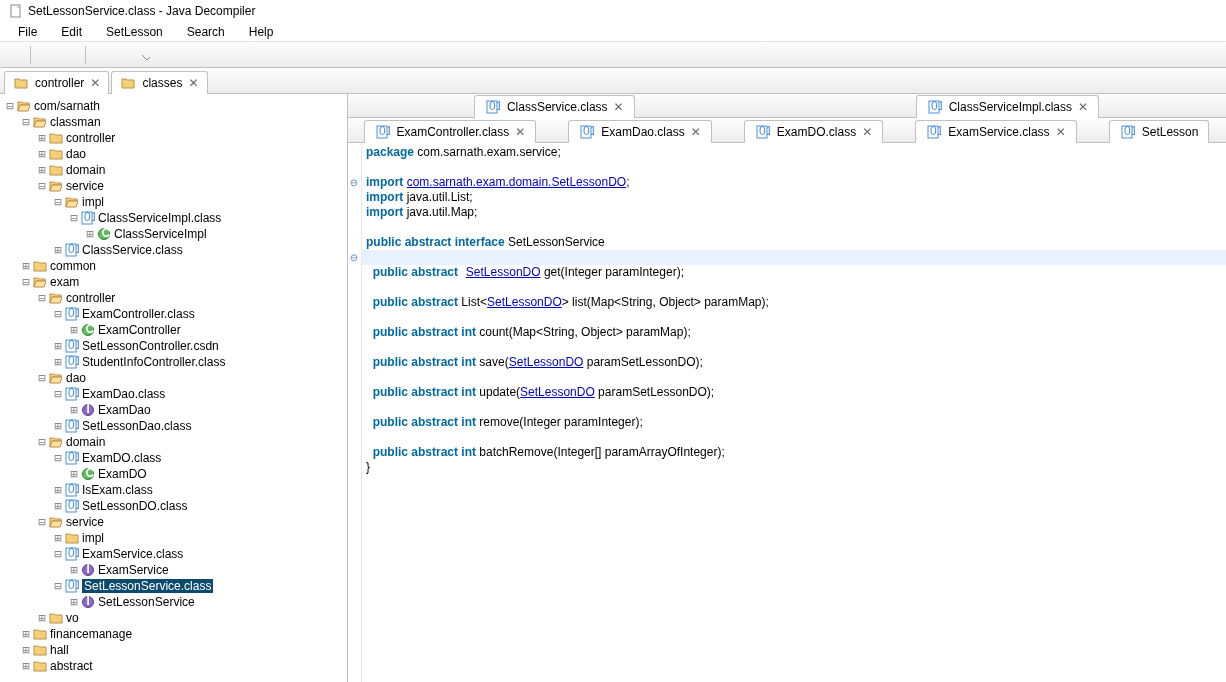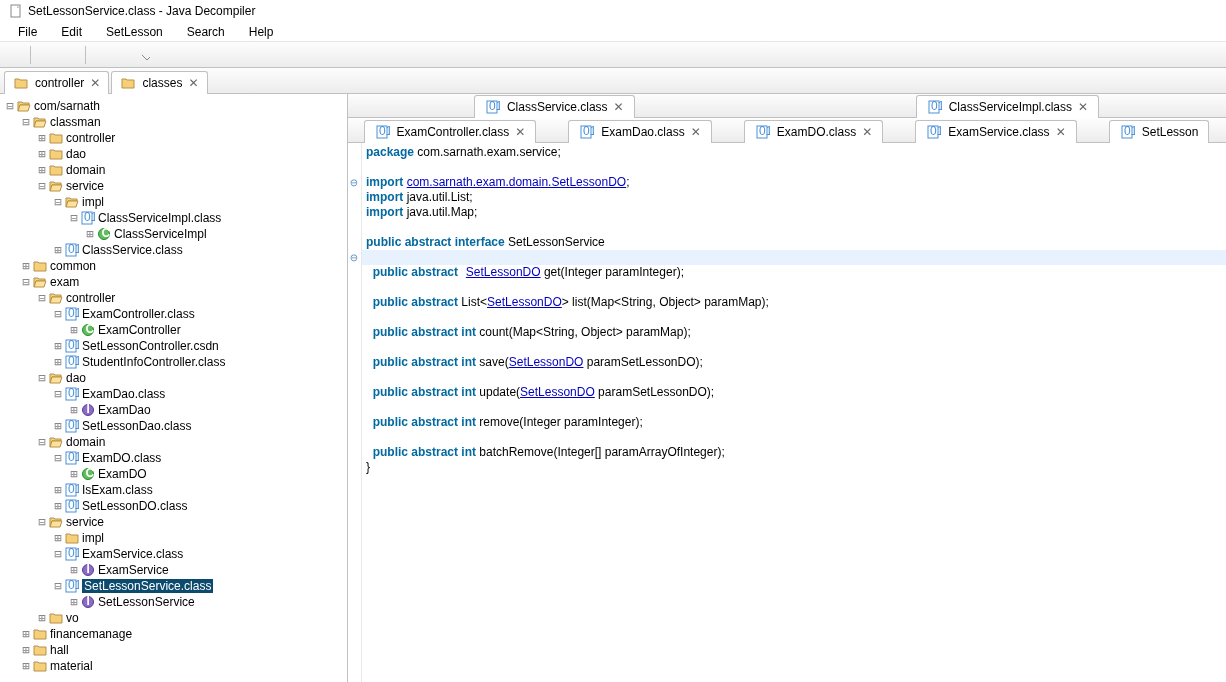--- a/index.html
+++ b/index.html
@@ -479,21 +479,21 @@
           </span>
           <span>hall</span>
         </div>
 <div class="node" style="padding-left:20px">
           <span class="toggle">⊞</span>
           <span class="ticon">
             <svg>
               <use href="#i-folder"></use>
             </svg>
           </span>
-          <span>material</span>
+          <span>abstract</span>
         </div>
     </div>
   </div>
 
   <div class="editor-panel">
     <div class="ed-tabs-row" style="justify-content:center;gap:280px">
       <span class="ed-tab">
           <span class="ticon">
             <svg>
               <use href="#i-class"></use>

